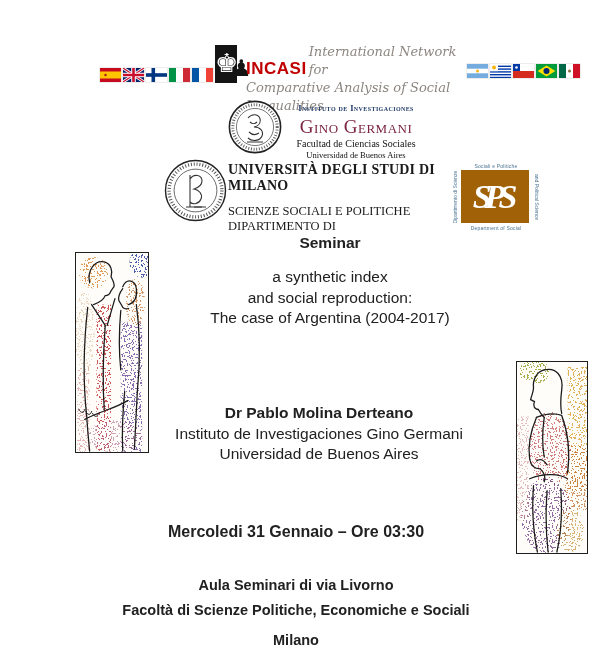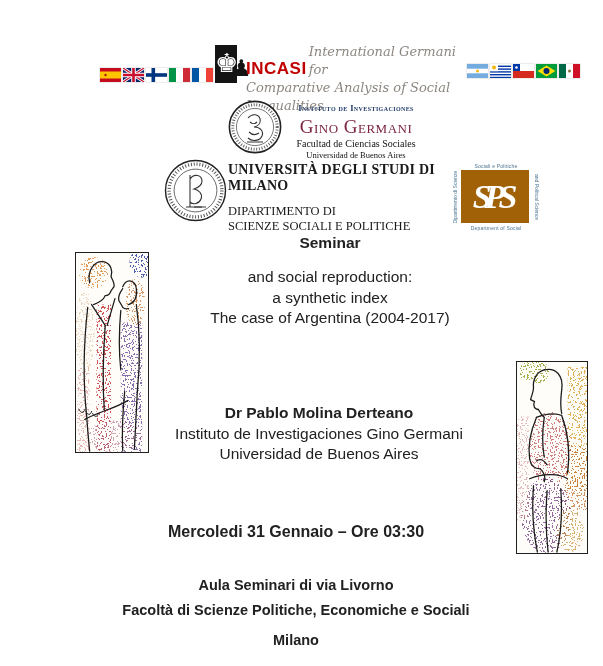--- a/index.html
+++ b/index.html
@@ -108,21 +108,21 @@
     </svg>
   </div>
 
   <div class="abs chess-logo">
     <div class="chess-rect">♚</div>
     <div class="chess-pawn">♟</div>
   </div>
   <div class="abs incasi-text">
     <div class="incasi-line1">
       <span class="incasi-name">INCASI</span>
-      <span class="incasi-tagline">International Germani for</span>
+      <span class="incasi-tagline">International Network for</span>
     </div>
     <div class="incasi-tagline">Comparative Analysis of Social Inequalities</div>
   </div>
 
   <div class="abs flags" style="left:467px; top:64px;">
     <svg class="flag" viewBox="0 0 21 14">
       <rect width="21" height="14" fill="#74acdf"></rect>
         <rect y="4.7" width="21" height="4.6" fill="#ffffff"></rect>
       <circle cx="10.5" cy="7" r="1.5" fill="#f6b40e"></circle>
     </svg>
@@ -180,22 +180,22 @@
       <circle cx="31.5" cy="31.5" r="26.4" fill="none" stroke="#555" stroke-width="3.4" stroke-dasharray="1 1.9"></circle>
       <circle cx="31.5" cy="31.5" r="21.4" fill="none" stroke="#444" stroke-width="0.8"></circle>
       <path d="M26,16 L26,48 M26,20 C30,14 38,16 38,22 C38,27 33,29 30,30 C35,31 39,35 37,40
                C35,45 29,46 26,43 M30,48 h8" fill="none" stroke="#333" stroke-width="1.1"></path>
       <path d="M22,48 h20" stroke="#333" stroke-width="1"></path>
     </svg>
   </div>
   <div class="abs unimi-text">
     <div class="unimi-uni">UNIVERSITÀ DEGLI STUDI DI MILANO</div>
     <div class="unimi-dept">
+      <div>SCIENZE SOCIALI E POLITICHE</div>
       <div>DIPARTIMENTO DI</div>
-      <div>SCIENZE SOCIALI E POLITICHE</div>
     </div>
   </div>
 
   <div class="abs sps">
     <div class="sps-tiny sps-top">Sociali e Politiche</div>
     <div class="sps-side sps-left">Dipartimento di Scienze</div>
     <div class="sps-square">
       <span class="sps-letters">SPS</span>
     </div>
     <div class="sps-side sps-right">and Political Science</div>
@@ -264,22 +264,22 @@
         <path d="M13,118 C28,112 44,113 52,118"></path>
         <path d="M17,125 C15,150 17,173 21,192 M45,128 C47,155 45,175 41,192"></path>
         <path d="M31,130 C29,155 30,175 32,192"></path>
       </g>
     </svg>
   </div>
 
   <div class="abs seminar-block">
     <div class="seminar-heading">Seminar</div>
     <div class="title-lines">
+      <div>a synthetic index</div>
       <div>and social reproduction:</div>
-      <div>a synthetic index</div>
       <div>The case of Argentina (2004-2017)</div>
     </div>
   </div>
 
   <div class="abs speaker-block">
     <div class="speaker-name">Dr Pablo Molina Derteano</div>
     <div>Instituto de Investigaciones Gino Germani</div>
     <div>Universidad de Buenos Aires</div>
   </div>
 

